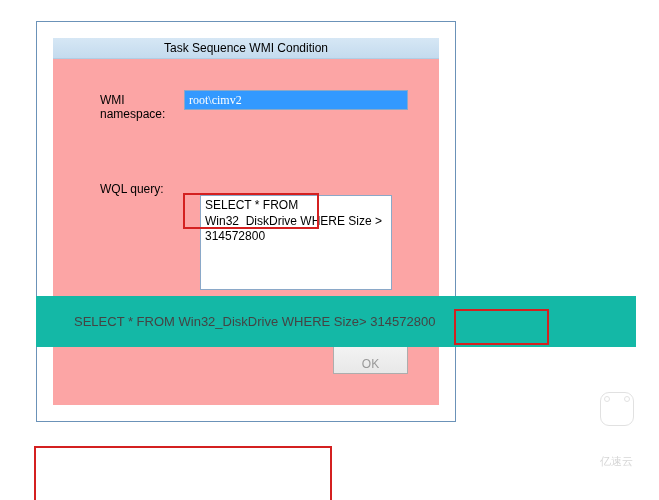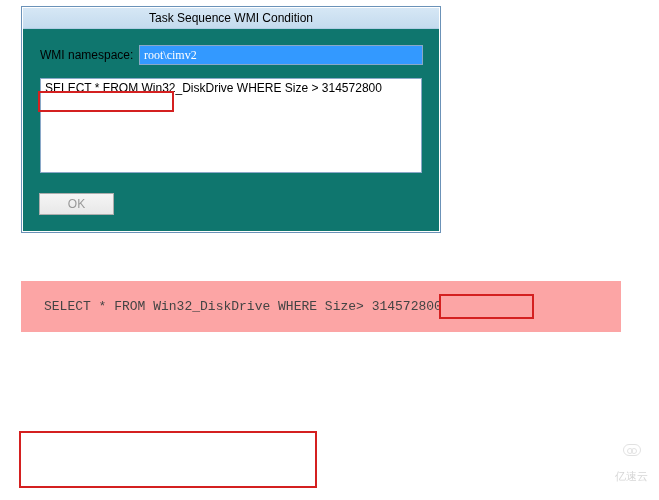--- a/index.html
+++ b/index.html
@@ -1,17 +1,17 @@
 <!DOCTYPE html>
 <html><head>
   <meta charset="utf-8">
   <style>
     * {
       margin: 0;
-      padding: 1px;
+      padding: 16px;
       box-sizing: border-box;
     }
     body {
       font-family: "Segoe UI", Tahoma, sans-serif;
       font-size: 13px;
       background: #fff;
       width: 659px;
       height: 500px;
       position: relative;
     }
@@ -25,21 +25,21 @@
     }
     .titlebar {
       background: linear-gradient(to bottom, #d6e7f5, #c4dbee);
       padding: 3px 10px;
       text-align: center;
       font-size: 12px;
       color: #000;
       border-bottom: 1px solid #b0cde4;
     }
     .dialog-body {
-      background: #0f766e;
+      background: #fca5a5;
       padding: 15px;
     }
     .form-row {
       display: flex;
       align-items: flex-start;
       margin-bottom: 10px;
     }
     .form-label {
       width: 100px;
       font-size: 12px;
@@ -79,21 +79,21 @@
       position: absolute;
       border: 2px solid #d42020;
       top: 14px;
       left: -1px;
       width: 136px;
       height: 21px;
       pointer-events: none;
     }
     .button-row {
       display: flex;
-      justify-content: space-between;
+      justify-content: flex-end;
       gap: 0;
       padding-top: 5px;
     }
     .btn {
       width: 75px;
       height: 22px;
       font-size: 12px;
       border: 1px solid #adadad;
       background: linear-gradient(to bottom, #f5f5f5, #e8e8e8);
       cursor: pointer;
@@ -101,23 +101,23 @@
     }
     .btn:disabled {
       color: #999;
       cursor: default;
     }
     .code-block {
       position: absolute;
       top: 280px;
       left: 20px;
       width: 600px;
-      background: #fca5a5;
+      background: #14b8a6;
       padding: 18px 22px;
-      font-family: Liberation Mono, monospace;
+      font-family: Liberation Sans, sans-serif;
       font-size: 13px;
       color: #444;
     }
     .code-inner {
       display: inline;
       position: relative;
     }
     .red-highlight-2 {
       position: absolute;
       border: 2px solid #d42020;
@@ -181,20 +181,21 @@
 <body>
 
 <div class="dialog">
   <div class="titlebar">Task Sequence WMI Condition</div>
   <div class="dialog-body">
     <div class="form-row">
       <div class="form-label">WMI namespace:</div>
       <input type="text" class="text-input selected" value="root\cimv2" style="">
     </div>
     <div class="form-row">
+      <div class="form-label">WQL query:</div>
       <div class="textarea-wrapper">
         <textarea class="textarea" style="">SELECT * FROM Win32_DiskDrive WHERE Size &gt; 314572800</textarea>
         <div class="red-highlight-1"></div>
       </div>
     </div>
     <div class="button-row">
       <button class="btn" disabled="">OK</button>
     </div>
   </div>
 </div>

